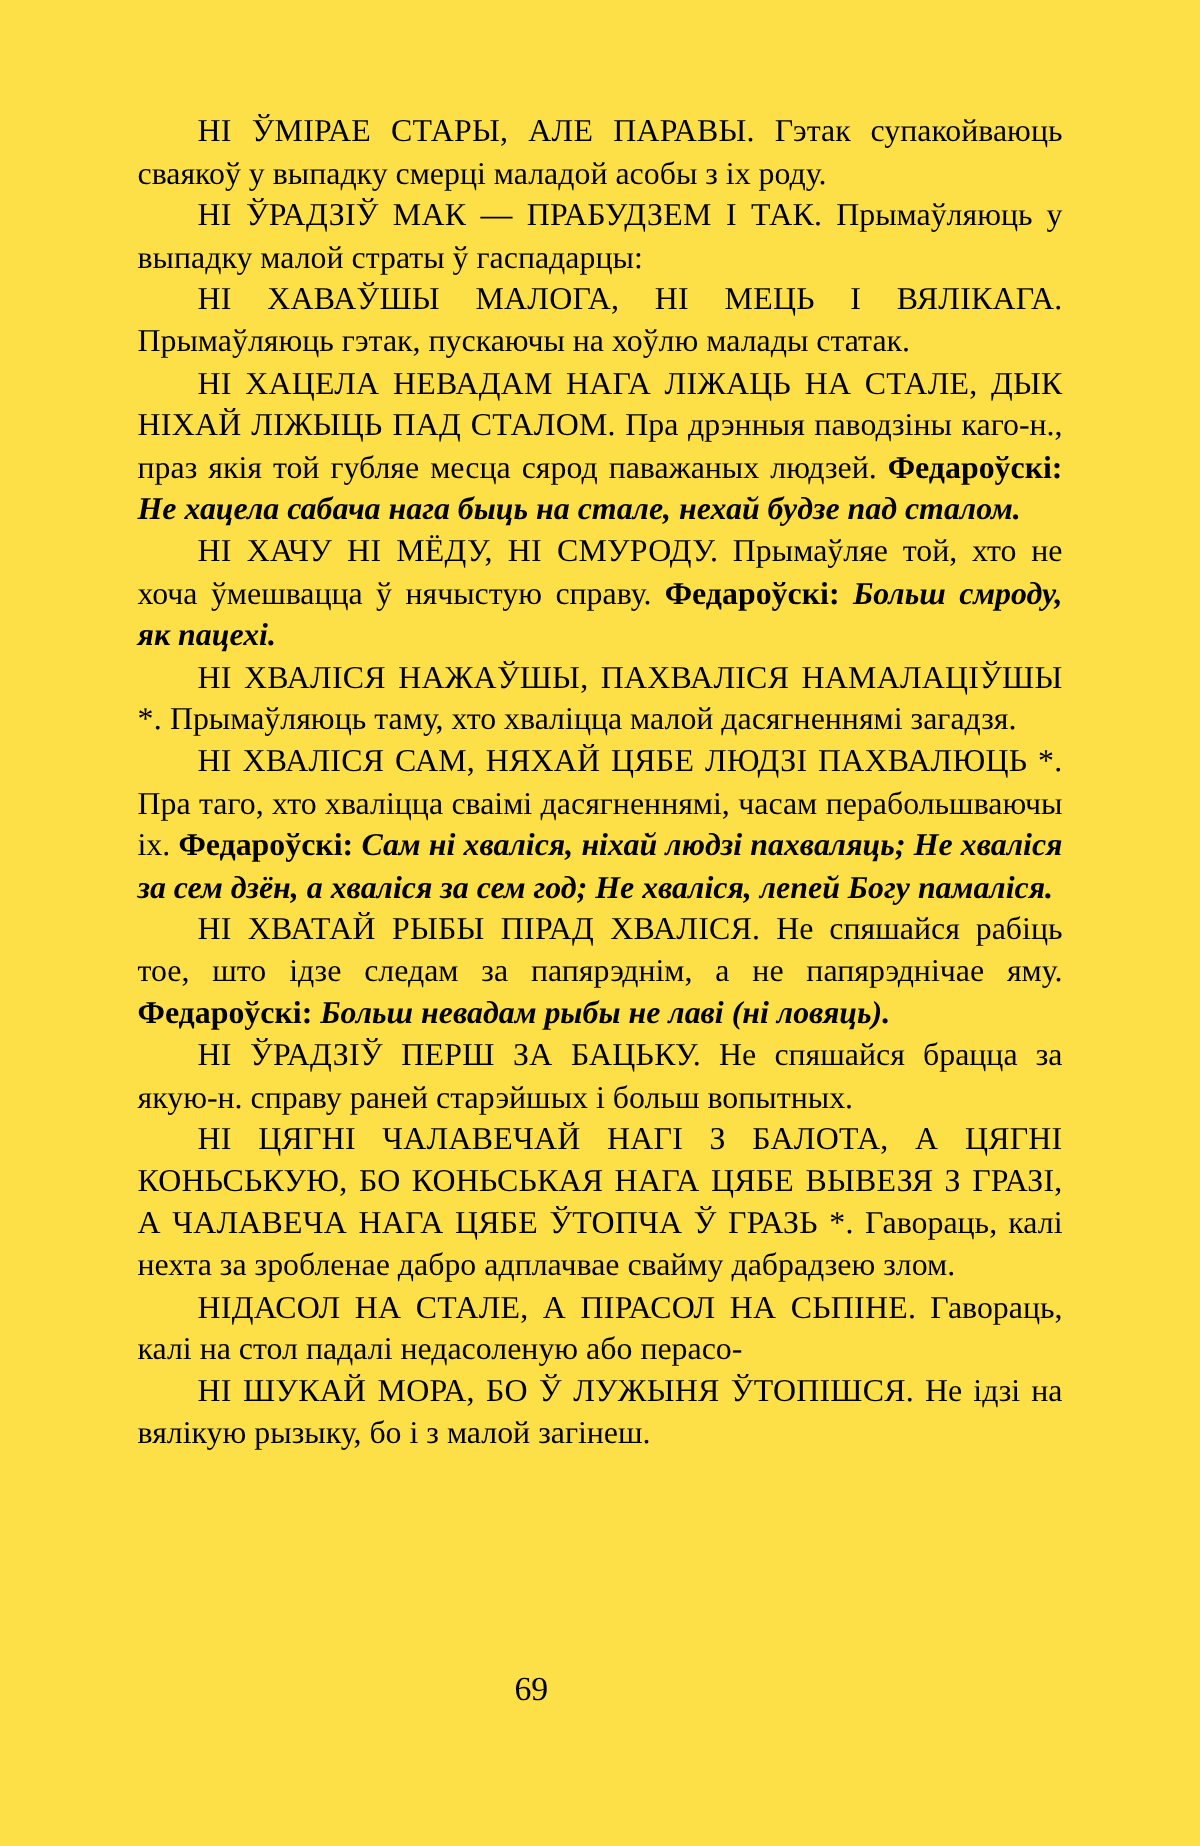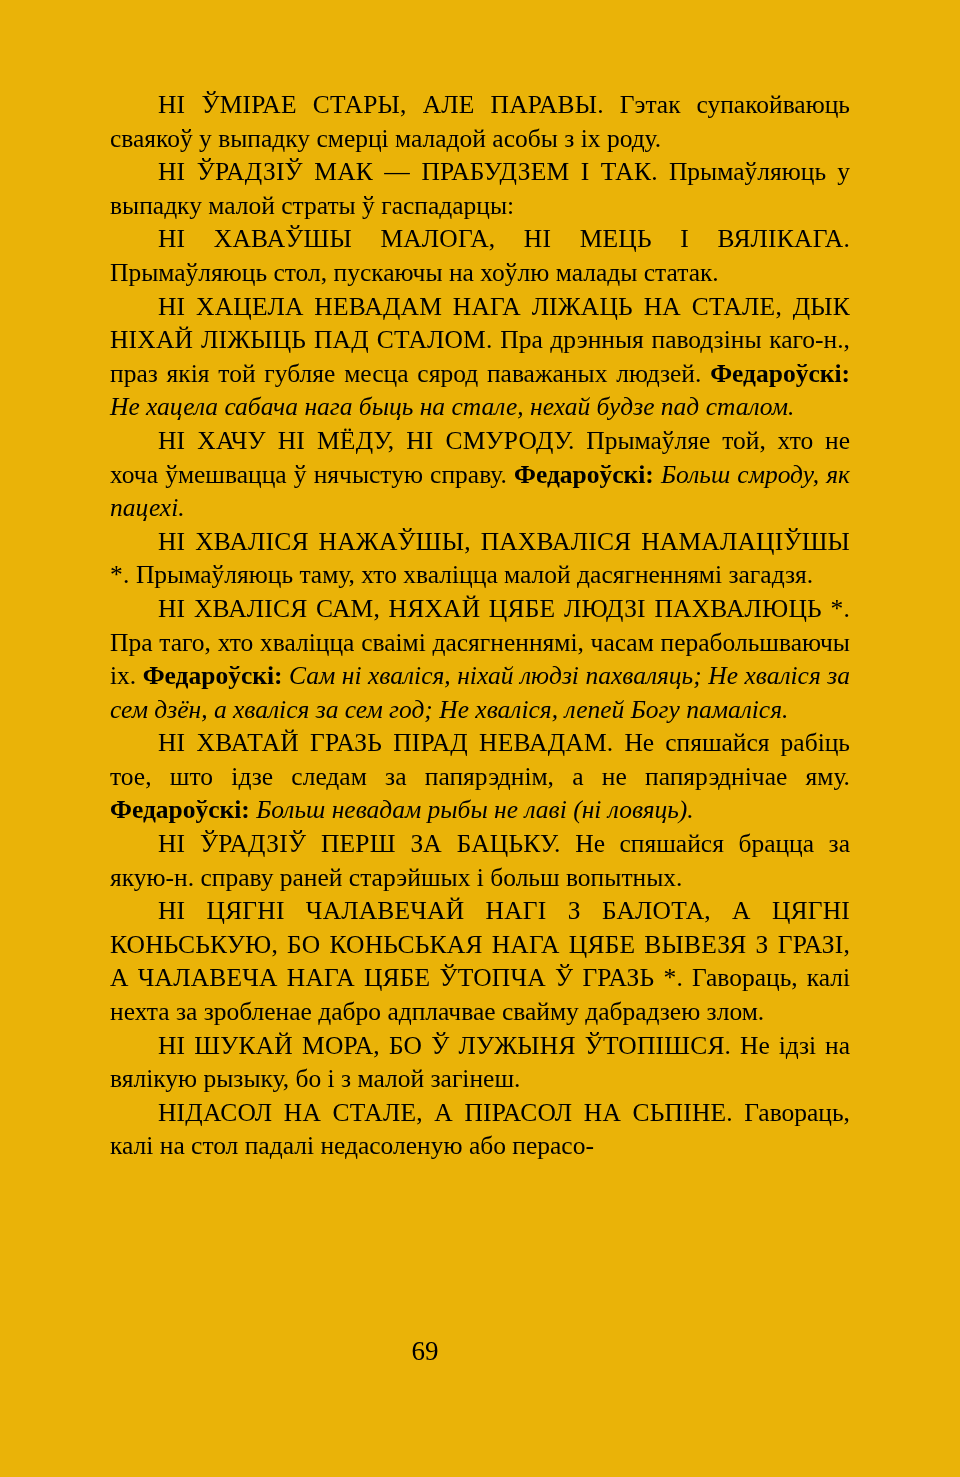--- a/index.html
+++ b/index.html
@@ -4,21 +4,21 @@
 <style>
   html, body {
     margin: 0;
     padding: 0;
     background: #ffffff;
   }
   .page {
     position: relative;
     width: 960px;
     height: 1477px;
-    background: #eab308;
+    background: #fde047;
     overflow: hidden;
     font-family: "Liberation Serif", "DejaVu Serif", serif;
     color: #000000;
   }
   .textblock {
     position: absolute;
     left: 110px;
     top: 88px;
     width: 740px;
     font-size: 25.5px;
@@ -40,21 +40,21 @@
   .hw {
     
     font-variant: normal;
     letter-spacing: 0.2px;
   }
   .src {
     font-weight: bold;
   }
   .quote {
     font-style: italic;
-    font-weight: normal;
+    font-weight: bold;
   }
   .pagenum {
     position: absolute;
     left: 0;
     right: 0;
     top: 1336px;
     text-align: center;
     font-family: "Liberation Serif", "DejaVu Serif", serif;
     font-size: 27px;
     color: #000000;
@@ -71,58 +71,58 @@
 
     <p class="entry">
       <span class="hw">НІ ЎМІРАЕ СТАРЫ, АЛЕ ПАРАВЫ.</span><span class="gl"> Гэтак супакойваюць сваякоў у выпадку смерці маладой асобы з іх роду.</span>
     </p>
 
     <p class="entry">
       <span class="hw">НІ ЎРАДЗІЎ МАК — ПРАБУДЗЕМ І ТАК.</span><span class="gl"> Прымаўляюць у выпадку малой страты ў гаспадарцы:</span>
     </p>
 
     <p class="entry">
-      <span class="hw">НІ ХАВАЎШЫ МАЛОГА, НІ МЕЦЬ І ВЯЛІКАГА.</span><span class="gl"> Прымаўляюць стол, пускаючы на хоўлю малады статак.</span>
+      <span class="hw">НІ ХАВАЎШЫ МАЛОГА, НІ МЕЦЬ І ВЯЛІКАГА.</span><span class="gl"> Прымаўляюць гэтак, пускаючы на хоўлю малады статак.</span>
     </p>
 
     <p class="entry">
       <span class="hw">НІ ХАЦЕЛА НЕВАДАМ НАГА ЛІЖАЦЬ НА СТАЛЕ, ДЫК НІХАЙ ЛІЖЫЦЬ ПАД СТАЛОМ.</span><span class="gl"> Пра дрэнныя паводзіны каго-н., праз якія той губляе месца сярод паважаных людзей. </span><span class="src">Федароўскі:</span><span class="quote"> Не хацела сабача нага быць на стале, нехай будзе пад сталом.</span>
     </p>
 
     <p class="entry">
       <span class="hw">НІ ХАЧУ НІ МЁДУ, НІ СМУРОДУ.</span><span class="gl"> Прымаўляе той, хто не хоча ўмешвацца ў нячыстую справу. </span><span class="src">Федароўскі:</span><span class="quote"> Больш смроду, як пацехі.</span>
     </p>
 
     <p class="entry">
       <span class="hw">НІ ХВАЛІСЯ НАЖАЎШЫ, ПАХВАЛІСЯ НАМАЛАЦІЎШЫ *.</span><span class="gl"> Прымаўляюць таму, хто хваліцца малой дасягненнямі загадзя.</span>
     </p>
 
     <p class="entry">
       <span class="hw">НІ ХВАЛІСЯ САМ, НЯХАЙ ЦЯБЕ ЛЮДЗІ ПАХВАЛЮЦЬ *.</span><span class="gl"> Пра таго, хто хваліцца сваімі дасягненнямі, часам перабольшваючы іх. </span><span class="src">Федароўскі:</span><span class="quote"> Сам ні хваліся, ніхай людзі пахваляць; Не хваліся за сем дзён, а хваліся за сем год; Не хваліся, лепей Богу памаліся.</span>
     </p>
 
     <p class="entry">
-      <span class="hw">НІ ХВАТАЙ ГРАЗЬ ПІРАД НЕВАДАМ.</span><span class="gl"> Не спяшайся рабіць тое, што ідзе следам за папярэднім, а не папярэднічае яму. </span><span class="src">Федароўскі:</span><span class="quote"> Больш невадам рыбы не лаві (ні ловяць).</span>
+      <span class="hw">НІ ХВАТАЙ РЫБЫ ПІРАД ХВАЛІСЯ.</span><span class="gl"> Не спяшайся рабіць тое, што ідзе следам за папярэднім, а не папярэднічае яму. </span><span class="src">Федароўскі:</span><span class="quote"> Больш невадам рыбы не лаві (ні ловяць).</span>
     </p>
 
     <p class="entry">
       <span class="hw">НІ ЎРАДЗІЎ ПЕРШ ЗА БАЦЬКУ.</span><span class="gl"> Не спяшайся брацца за якую-н. справу раней старэйшых і больш вопытных.</span>
     </p>
 
     <p class="entry">
       <span class="hw">НІ ЦЯГНІ ЧАЛАВЕЧАЙ НАГІ З БАЛОТА, А ЦЯГНІ КОНЬСЬКУЮ, БО КОНЬСЬКАЯ НАГА ЦЯБЕ ВЫВЕЗЯ З ГРАЗІ, А ЧАЛАВЕЧА НАГА ЦЯБЕ ЎТОПЧА Ў ГРАЗЬ *.</span><span class="gl"> Гавораць, калі нехта за зробленае дабро адплачвае свайму дабрадзею злом.</span>
     </p>
 
 
     <p class="entry">
-      <span class="hw">НІ ШУКАЙ МОРА, БО Ў ЛУЖЫНЯ ЎТОПІШСЯ.</span><span class="gl"> Не ідзі на вялікую рызыку, бо і з малой загінеш.</span>
+      <span class="hw">НІДАСОЛ НА СТАЛЕ, А ПІРАСОЛ НА СЬПІНЕ.</span><span class="gl"> Гавораць, калі на стол падалі недасоленую або перасо-</span>
     </p>
 
     <p class="entry">
-      <span class="hw">НІДАСОЛ НА СТАЛЕ, А ПІРАСОЛ НА СЬПІНЕ.</span><span class="gl"> Гавораць, калі на стол падалі недасоленую або перасо-</span>
+      <span class="hw">НІ ШУКАЙ МОРА, БО Ў ЛУЖЫНЯ ЎТОПІШСЯ.</span><span class="gl"> Не ідзі на вялікую рызыку, бо і з малой загінеш.</span>
     </p>
 
   </div>
 
   <div class="pagenum">
     <span>69</span>
   </div>
 
 </div>
 

